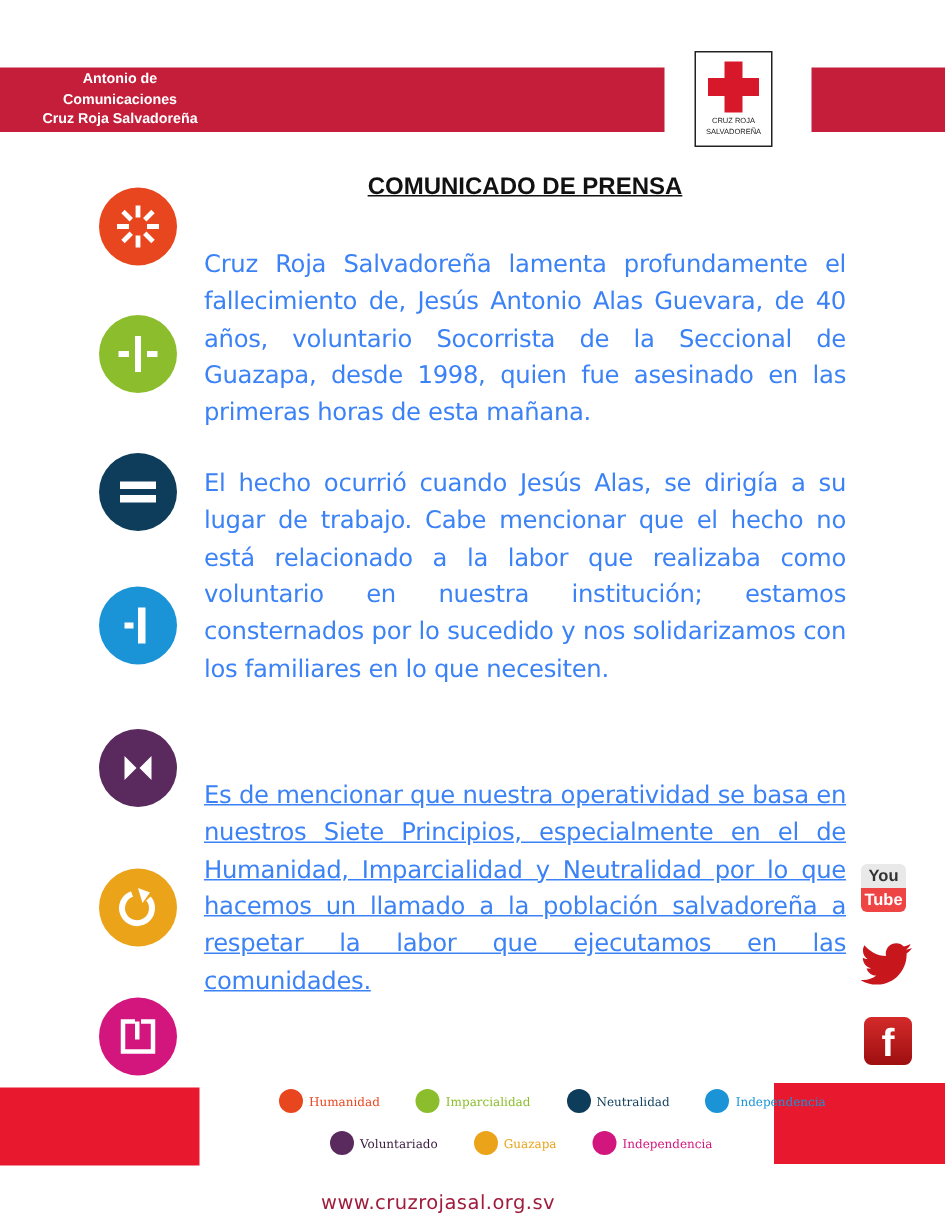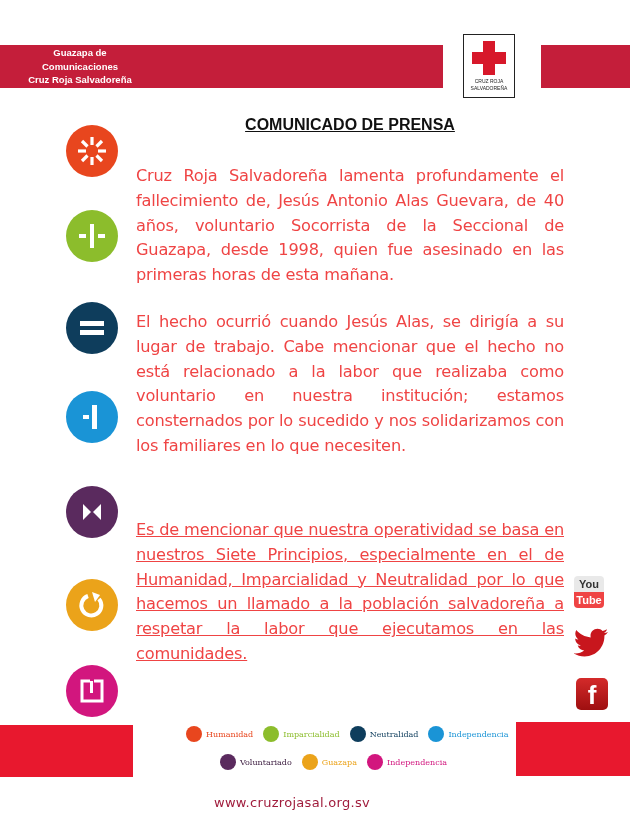--- a/index.html
+++ b/index.html
@@ -34,53 +34,53 @@
   .title {
     left: 130px; top: 116px; width: 440px; text-align: center;
     font-family: "Liberation Sans", sans-serif; font-weight: bold; font-size: 16px;
     text-decoration: underline; color: #111;
   }
 
   
   .para {
     left: 136px; width: 428px;
     font-family: "DejaVu Sans", sans-serif; font-size: 16.2px; line-height: 24.8px;
-    text-align: justify; color: #ef4444; letter-spacing: -0.2px;
+    text-align: justify; color: #3b82f6; letter-spacing: -0.2px;
   }
   .p1 { top: 164px; }
   .p2 { top: 310px; }
   .p3 { top: 518px; text-decoration: underline; }
 
   
   .pico {
     width: 52px; height: 52px; border-radius: 50%;
     display: flex; align-items: center; justify-content: center;
   }
 
   
   .social { width: 34px; }
 
   
   .ftr-left { left: 0; top: 725px; width: 133px; height: 52px; background: #e8182e; }
   .ftr-right { left: 516px; top: 722px; width: 114px; height: 54px; background: #e8182e; }
-  .pl-row { display: flex; align-items: flex-end; gap: 10px; }
+  .pl-row { display: flex; align-items: flex-end; gap: 24px; }
   .pl-item { display: flex; align-items: center; gap: 4px; }
   .pl-dot { width: 16px; height: 16px; border-radius: 50%; display: flex; align-items: center; justify-content: center; }
   .pl-label { font-family: "DejaVu Serif", serif; font-size: 8px; }
   .url {
     left: 0; top: 795px; width: 584px; text-align: center;
     font-family: "DejaVu Sans", sans-serif; font-size: 13px; color: #a01c3c; letter-spacing: 0.3px;
   }
 </style>
 </head>
 <body>
 
 <div class="abs hdr-bar"></div>
 <div class="abs hdr-text">
-  <div>Guazapa de</div>
+  <div>Antonio de</div>
   <div>Comunicaciones</div>
   <div>Cruz Roja Salvadoreña</div>
 </div>
 <div class="abs hdr-bar-right"></div>
 <div class="abs logo-box">
   <div class="abs cross-v"></div>
   <div class="abs cross-h"></div>
   <div class="abs logo-text">
     <div>CRUZ ROJA</div>
     <div>SALVADOREÑA</div>

